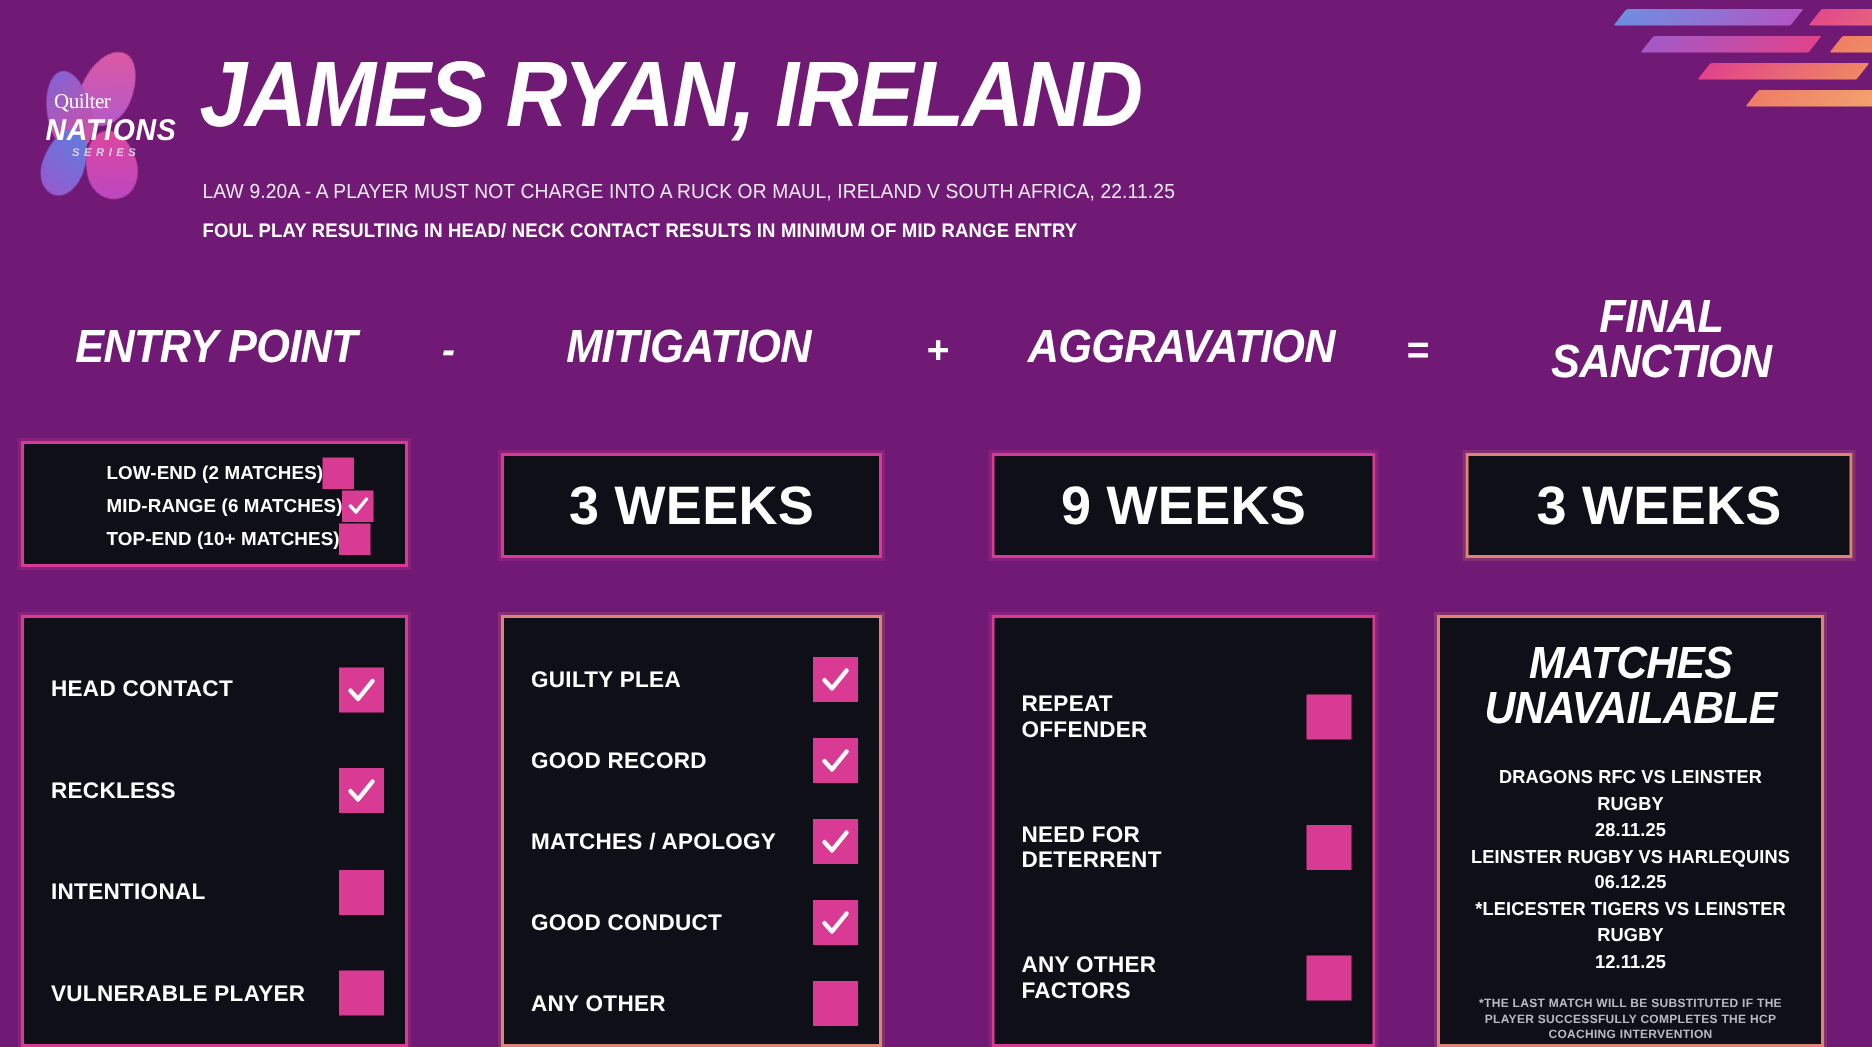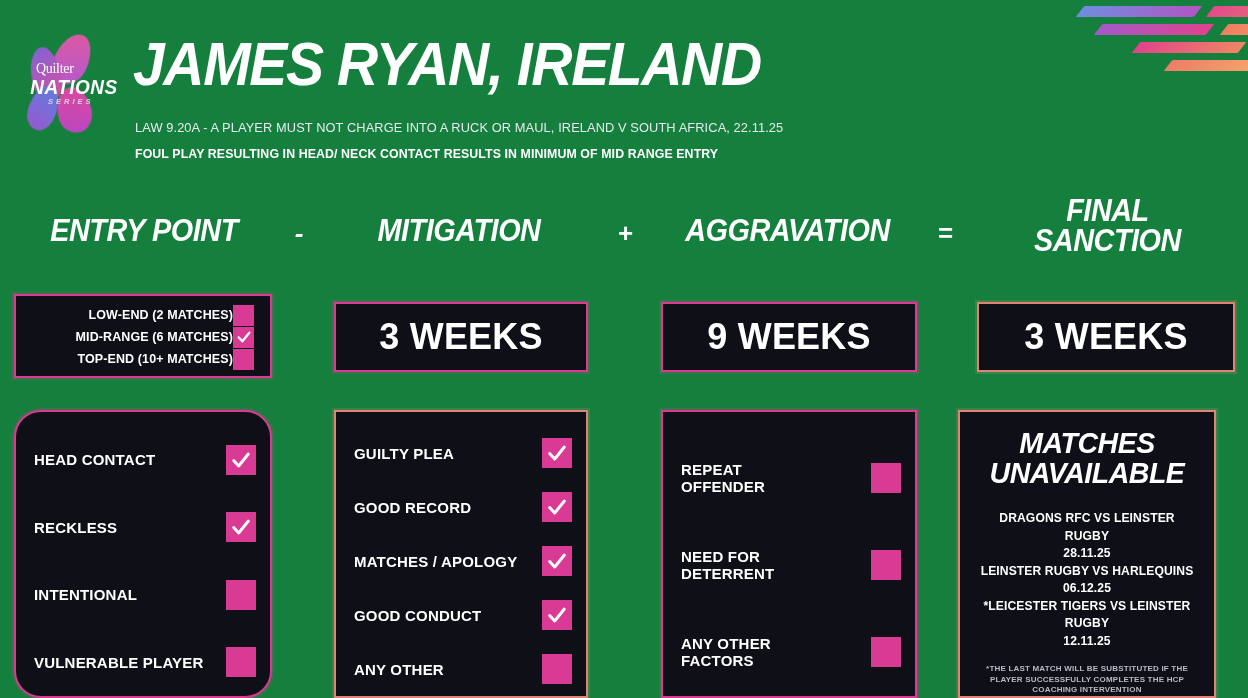--- a/index.html
+++ b/index.html
@@ -9,21 +9,21 @@
     height: 698px;
     overflow: hidden;
     background: #15161f;
     font-family: "Liberation Sans", sans-serif;
   }
 
   .stage {
     position: relative;
     width: 1248px;
     height: 698px;
-    background: #15803d;
+    background: #701a75;
     overflow: hidden;
   }
 
   
   .corner-deco {
     position: absolute;
     top: -14px;
     right: -10px;
     width: 240px;
     height: 105px;
@@ -172,22 +172,23 @@
   
   .ep-rows {
     position: absolute;
     left: 14px;
     top: 8px;
     right: 8px;
   }
   .ep-row {
     display: flex;
     align-items: center;
-    justify-content: flex-end;
+    justify-content: flex-start;
     height: 22px;
+    margin-left: 41px;
   }
   .ep-label {
     font-size: 12.5px;
     font-weight: bold;
     color: #ffffff;
     letter-spacing: 0.1px;
   }
   .cb-sm {
     width: 21px;
     height: 21px;
@@ -339,21 +340,21 @@
   </div>
 
   <div class="panel" style="left:661px; top:302px; width:256px; height:70px;">
     <div class="weeks-value">9 WEEKS</div>
   </div>
 
   <div class="panel coral" style="left:977px; top:302px; width:258px; height:70px;">
     <div class="weeks-value">3 WEEKS</div>
   </div>
 
-  <div class="panel" style="left:14px; top:410px; width:258px; height:288px;border-radius:27px;">
+  <div class="panel" style="left:14px; top:410px; width:258px; height:288px;">
     <div class="checklist">
       <div class="check-row">
         <span class="check-label">HEAD CONTACT</span>
         <span class="cb">
           <svg class="tick" viewBox="0 0 24 24">
               <path d="M4 12.5 L9.5 18.5 L20 5.5" fill="none" stroke="#ffffff" stroke-width="3.2" stroke-linecap="round" stroke-linejoin="round"></path>
             </svg>
         </span>
       </div>
       <div class="check-row">

